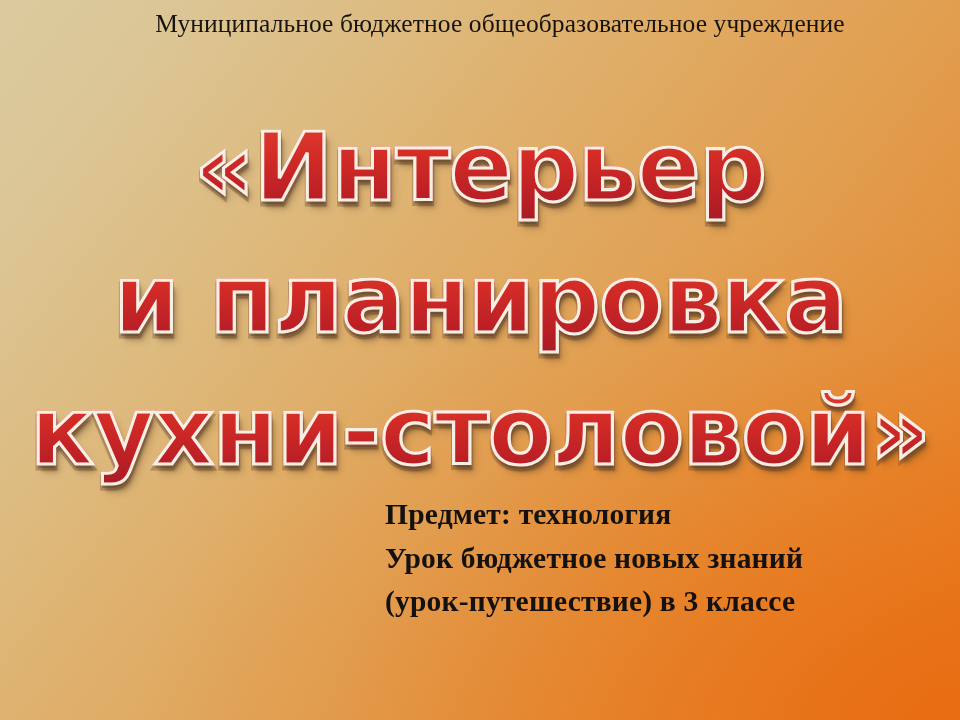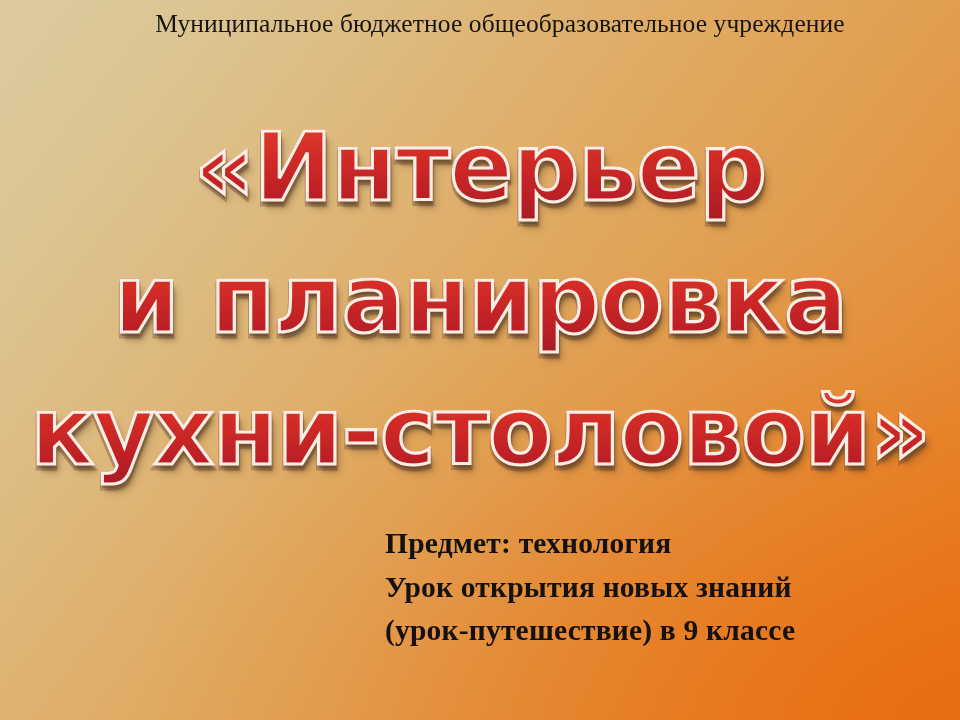--- a/index.html
+++ b/index.html
@@ -125,21 +125,21 @@
     .title-line::after { color: #c9262a; -webkit-text-fill-color: #c9262a; }
   }
 
   .title-line .tl-text {
     visibility: hidden;
   }
 
   
   .info-block {
     position: absolute;
-    top: 522px;
+    top: 493px;
     left: 385px;
     width: 540px;
     color: #141110;
     font-family: "Liberation Serif", "DejaVu Serif", serif;
     font-weight: 700;
     font-size: 29.5px;
     line-height: 43.5px;
     text-align: left;
     letter-spacing: 0.2px;
   }
@@ -158,17 +158,17 @@
   </div>
 
   <div class="title-art">
     <span class="title-line" data-text="«Интерьер"><span class="tl-text">«Интерьер</span></span>
     <span class="title-line" data-text="и планировка"><span class="tl-text">и планировка</span></span>
     <span class="title-line" data-text="кухни-столовой»"><span class="tl-text">кухни-столовой»</span></span>
   </div>
 
   <div class="info-block">
     <span class="iline">Предмет: технология</span>
-    <span class="iline">Урок открытия новых знаний</span>
-    <span class="iline">(урок-путешествие) в 9 классе</span>
+    <span class="iline">Урок бюджетное новых знаний</span>
+    <span class="iline">(урок-путешествие) в 3 классе</span>
   </div>
 
 </div>
 
 </body></html>

